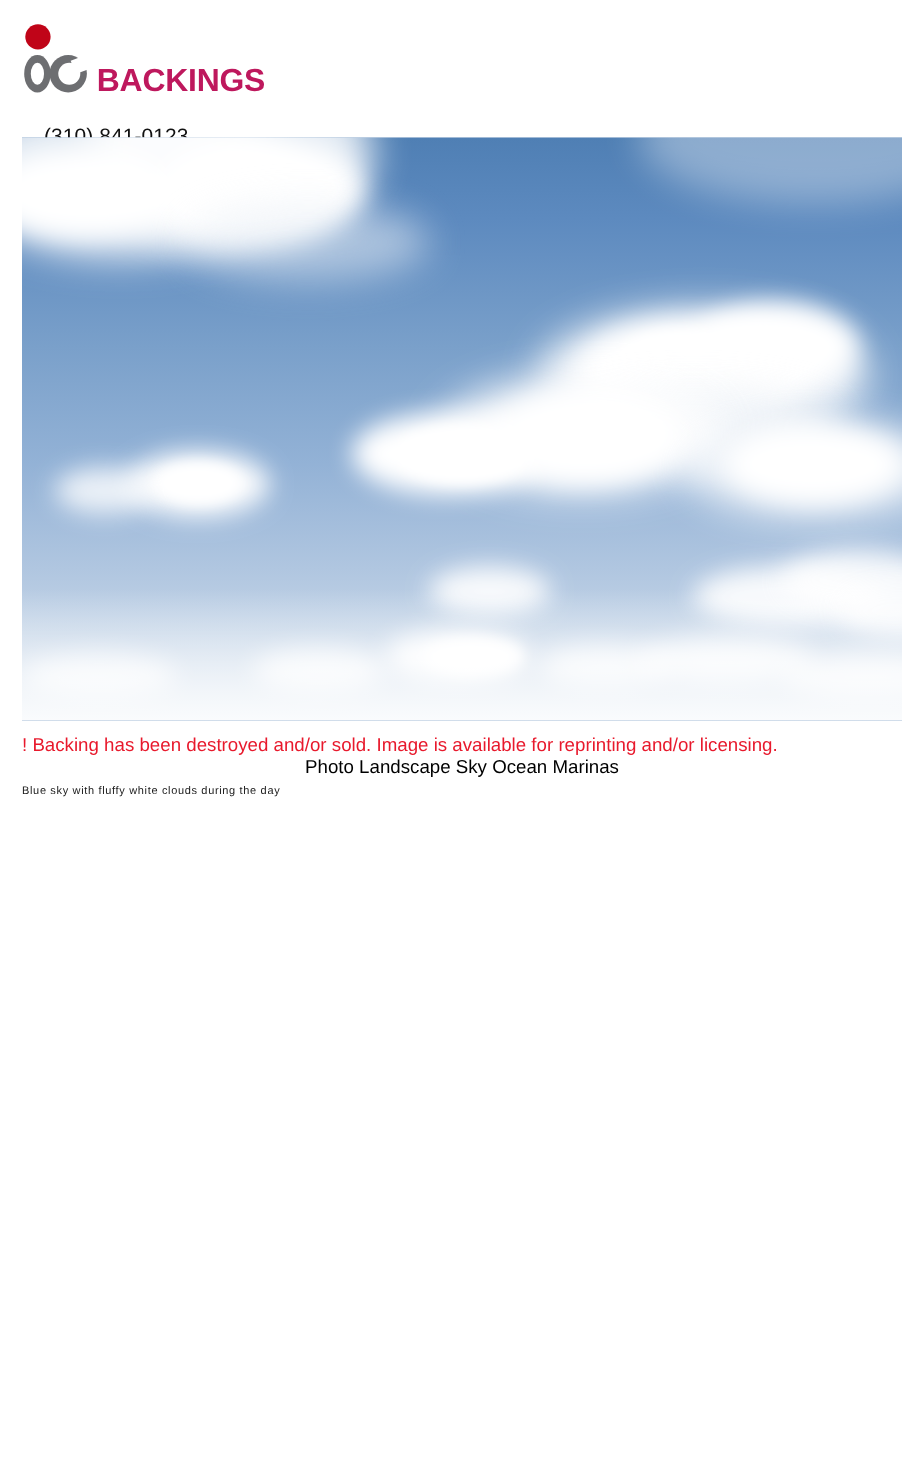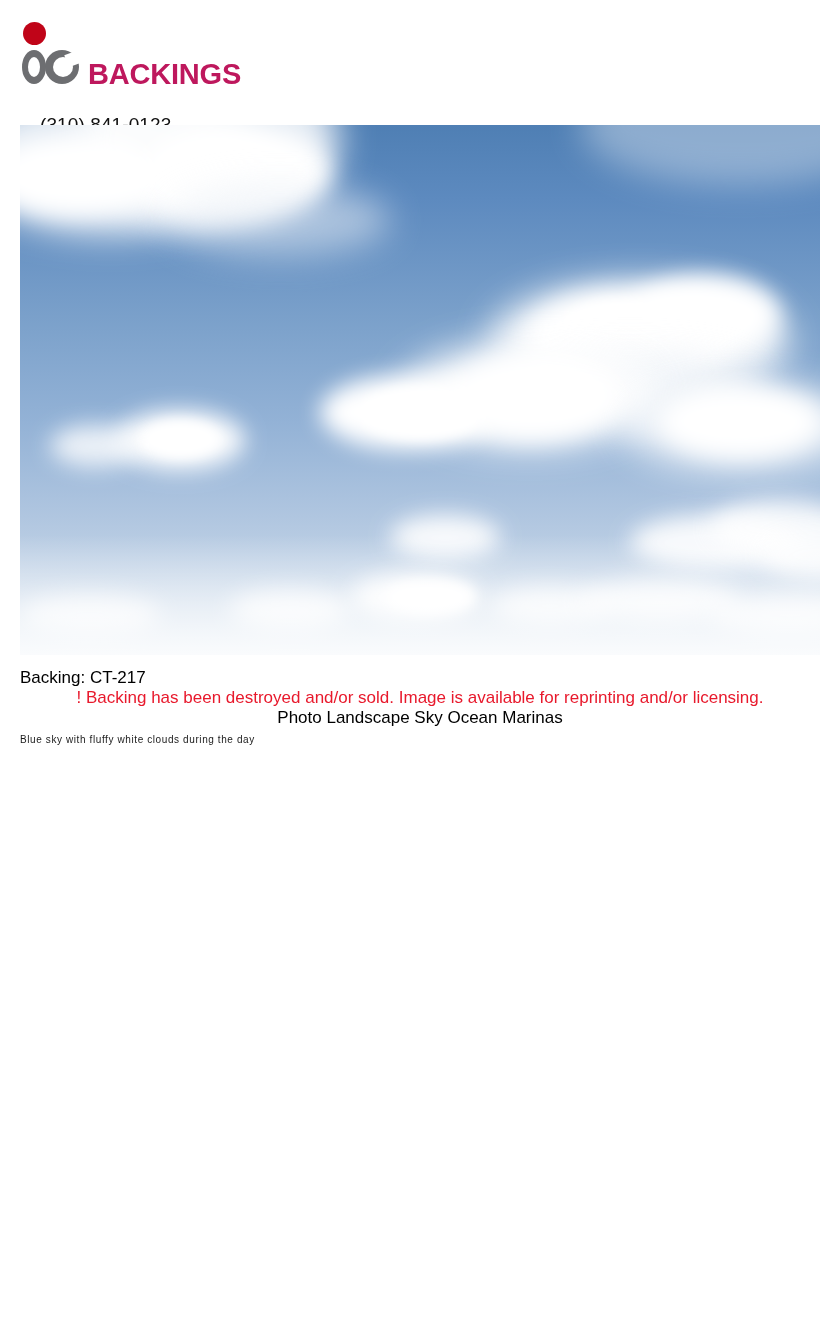--- a/index.html
+++ b/index.html
@@ -236,19 +236,18 @@
     <div class="cloud soft" style="left:210px; top:465px; width:120px; height:40px; opacity:.8;"></div>
     <div class="cloud soft" style="left:470px; top:462px; width:120px; height:38px; opacity:.8;"></div>
     <div class="cloud soft" style="left:560px; top:455px; width:160px; height:42px; opacity:.85;"></div>
     <div class="cloud soft" style="left:0px; top:470px; width:140px; height:40px; opacity:.75;"></div>
     <div class="cloud soft" style="left:690px; top:470px; width:160px; height:40px; opacity:.8;"></div>
 
     <div class="haze"></div>
   </div>
 
   <div class="caption">
-    <div class="cap-line">Backing: CT-217</div>
     <div class="cap-line cap-alert">! Backing has been destroyed and/or sold. Image is available for reprinting and/or licensing.</div>
     <div class="cap-line">Photo Landscape Sky Ocean Marinas</div>
     <div class="cap-desc">Blue sky with fluffy white clouds during the day</div>
   </div>
 
 </div>
 
 </body></html>

